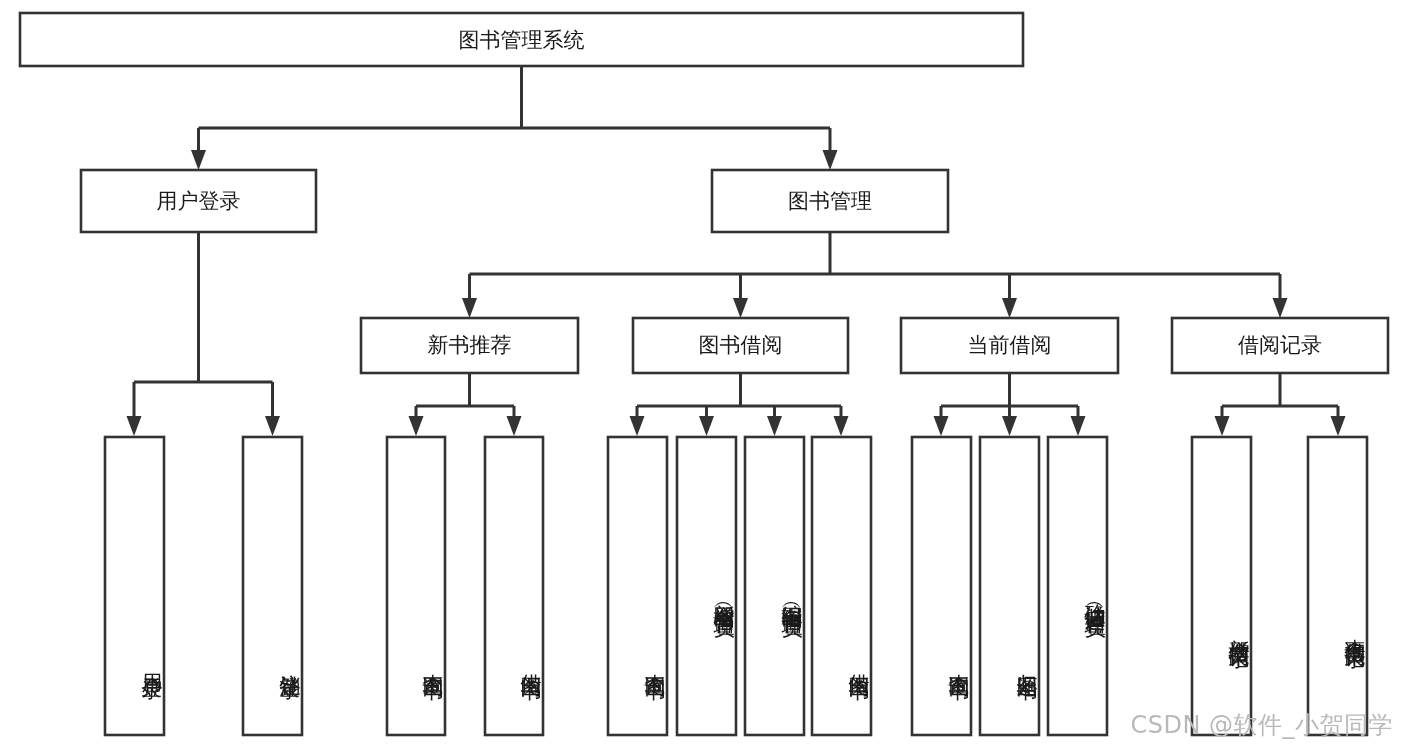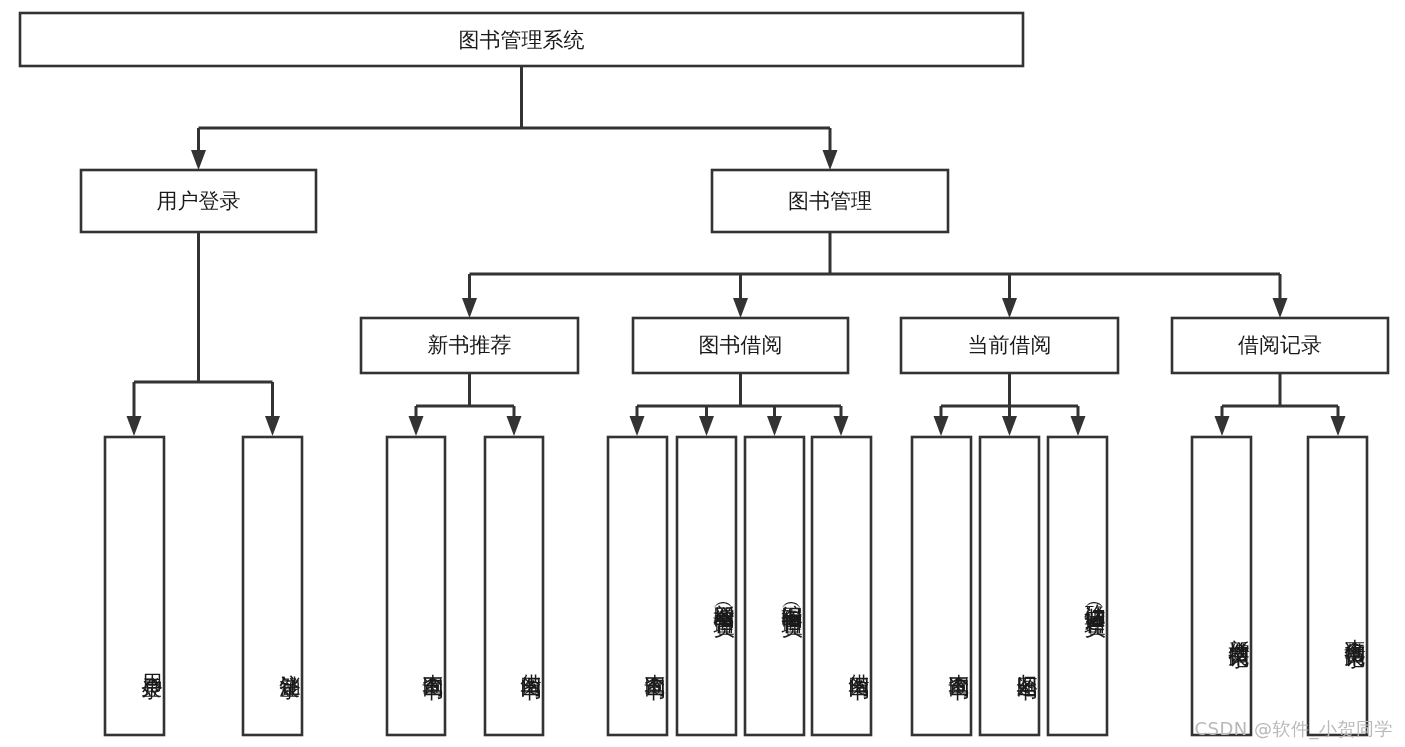--- a/index.html
+++ b/index.html
@@ -56,21 +56,21 @@
     align-items: flex-start;
     justify-content: center;
     white-space: nowrap;
     pointer-events: none;
   }
   .watermark {
     position: absolute;
     right: 12px;
     bottom: 6px;
     font-family: "DejaVu Sans", "Liberation Sans", sans-serif;
-    font-size: 18px;
+    font-size: 24px;
     color: #b9b9b9;
     letter-spacing: 0.5px;
     white-space: nowrap;
   }
 </style>
 </head>
 <body>
 
 <svg id="diagram" viewBox="0 0 1405 747" xmlns="http://www.w3.org/2000/svg">
 

